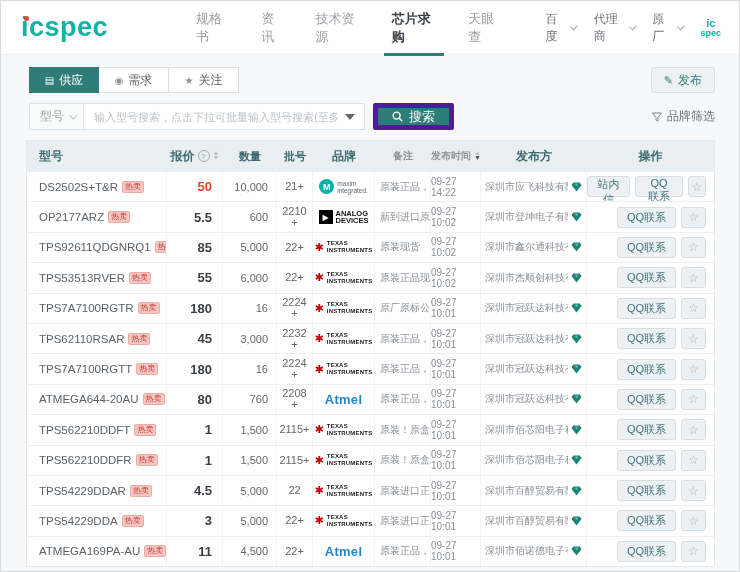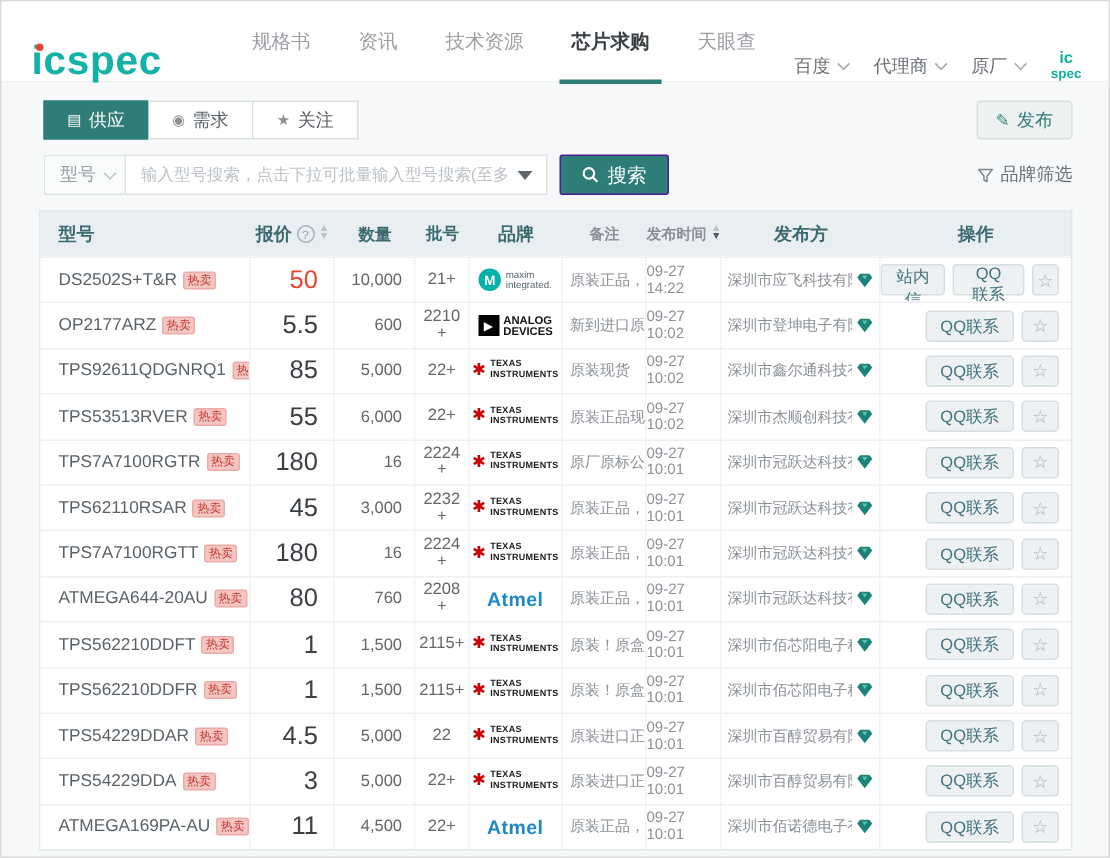--- a/index.html
+++ b/index.html
@@ -1,21 +1,21 @@
 <!DOCTYPE html>
 <html><head>
 <meta charset="utf-8">
 <style>
   * { margin:0; padding:0; box-sizing:border-box; }
   html,body { width:740px; height:572px; overflow:hidden;
     font-family:"Liberation Sans","DejaVu Sans",sans-serif; background:#fff; }
   .frame { width:740px; height:572px; border:1px solid #d8dadc; background:#f7f8f9; display:flex; flex-direction:column; }
 
   
-  .navbar { height:54px; background:#fff; border-bottom:1px solid #f0f1f2; display:flex; align-items:flex-end; padding:0 18px 0 20px; flex-shrink:0; position:relative; }
+  .navbar { height:54px; background:#fff; border-bottom:1px solid #f0f1f2; display:flex; align-items:center; padding:0 18px 0 20px; flex-shrink:0; position:relative;gap:28px; }
   .logo { font-size:27px; font-weight:bold; color:#12b2a6; letter-spacing:.5px; position:relative; line-height:1; }
   .logo::after { content:''; position:absolute; left:3px; top:2px; width:5px; height:5px; border-radius:50%; background:#e8432f; }
   .nav-items { display:flex; height:100%; margin-left:44px; }
   .nav-item { display:flex; align-items:center; height:100%; padding:0 16px; font-size:13px; color:#9b9fa3; cursor:pointer; position:relative; }
   .nav-item.active { color:#3a3f44; font-weight:bold; }
   .nav-item.active::after { content:''; position:absolute; left:8px; right:8px; bottom:-2px; height:3px; background:#2e7d78; }
   .nav-right { margin-left:auto; display:flex; align-items:center; gap:18px; }
   .nav-drop { font-size:12px; color:#6b7075; display:flex; align-items:center; cursor:pointer; }
   .caret { width:6px; height:6px; border-right:1.4px solid #a3a8ad; border-bottom:1.4px solid #a3a8ad; transform:rotate(45deg) translateY(-2px); display:inline-block; margin-left:5px; }
   .mini-logo { text-align:center; color:#12b2a6; font-weight:bold; line-height:1; cursor:pointer; }
@@ -33,21 +33,21 @@
   .publish-btn .p-ico { font-size:11px; }
 
   
   .search-row { display:flex; align-items:center; margin:10px 24px 0 28px; }
   .type-select { height:27px; padding:0 8px 0 10px; background:#fafbfb; border:1px solid #dfe2e4; border-right:none; border-radius:2px 0 0 2px; font-size:12px; color:#9aa0a5; display:flex; align-items:center; cursor:pointer; }
   .type-select .caret { border-color:#c0c5c9; }
   .search-input-wrap { position:relative; }
   .search-input { width:282px; height:27px; border:1px solid #dfe2e4; padding:0 26px 0 10px; font-size:11px; color:#333; background:#fff; outline:none; }
   .search-input::placeholder { color:#bcc2c7; }
   .input-arrow { position:absolute; right:10px; top:11px; width:0; height:0; border-left:5px solid transparent; border-right:5px solid transparent; border-top:6px solid #5f666c; cursor:pointer; }
-  .search-btn { height:27px; margin-left:8px; padding:0 14px; background:#2e7d78; border:1px solid #4c1d95; border-radius:2px; color:#fff; font-size:13px; display:flex; align-items:center; gap:6px; cursor:pointer; }
+  .search-btn { height:27px; margin-left:8px; padding:0 14px; background:#2e7d78; border:5px solid #4c1d95; border-radius:2px; color:#fff; font-size:13px; display:flex; align-items:center; gap:6px; cursor:pointer; }
   .brand-filter { margin-left:auto; font-size:12px; color:#6b7075; display:flex; align-items:center; gap:5px; cursor:pointer; }
 
   
   .table { margin:10px 24px 4px 25px; background:#fff; border:1px solid #e4e8ea; display:flex; flex-direction:column; flex:1; }
   .thead { height:30px; background:#e9eef2; display:flex; flex-shrink:0; }
   .th { font-size:12px; color:#3b6a70; font-weight:bold; display:flex; align-items:center; justify-content:center; gap:3px; }
   .tbody { flex:1; display:flex; flex-direction:column; }
   .tr { flex:1; display:flex; border-top:1px solid #efefef; background:#fff; }
   .td { display:flex; align-items:center; justify-content:center; border-right:1px solid #f2f3f4; font-size:12px; color:#666; overflow:hidden; }
   .td:last-child { border-right:none; }
@@ -55,21 +55,21 @@
   .c-price { width:56px; justify-content:flex-end; padding-right:10px; }
   .c-qty { width:54px; justify-content:flex-end; padding-right:8px; font-size:11px; }
   .c-lot { width:36px; font-size:11px; white-space:pre-line; text-align:center; line-height:11px; }
   .c-brand { width:62px; }
   .c-note { width:56px; font-size:10px; color:#8a9096; justify-content:flex-start; padding-left:5px; white-space:nowrap; }
   .c-time { width:50px; font-size:10px; color:#8a9096; }
   .c-pub { width:106px; gap:3px; padding:0 4px; }
   .c-ops { flex:1; justify-content:flex-end; gap:5px; padding-right:8px; }
   .part { font-size:11.5px; color:#5a6268; cursor:pointer; white-space:nowrap; }
   .hot { font-size:8px; color:#c4372e; background:#f6c6c3; border:1px solid #eeaaa6; border-radius:2px; padding:0 2px; line-height:10px; flex-shrink:0; }
-  .price { font-weight:normal; color:#3a3f44; font-size:17px; }
+  .price { font-weight:bold; color:#3a3f44; font-size:13px; }
   .price.red { color:#e8442f; }
   .pub-name { font-size:10px; color:#8a9096; white-space:nowrap; overflow:hidden; cursor:pointer; }
   .gem { flex-shrink:0; }
   .op-btn { height:21px; padding:0 9px; background:#edf1f3; border:1px solid #d7dee2; border-radius:3px; color:#41737c; font-size:11px; cursor:pointer; font-family:inherit; }
   .op-star { width:25px; height:21px; background:#edf1f3; border:1px solid #d7dee2; border-radius:3px; color:#9fb3b8; font-size:12px; line-height:1; cursor:pointer; }
   .q-circle { width:12px; height:12px; border-radius:50%; border:1px solid #9fb0b4; color:#8fa3a8; font-size:8px; font-weight:normal; display:inline-flex; align-items:center; justify-content:center; }
   .sort { display:inline-flex; flex-direction:column; line-height:4px; }
   .sort i { font-style:normal; font-size:7px; color:#b7c3c7; height:5px; }
   .sort i.on { color:#4b5a5e; }
 

